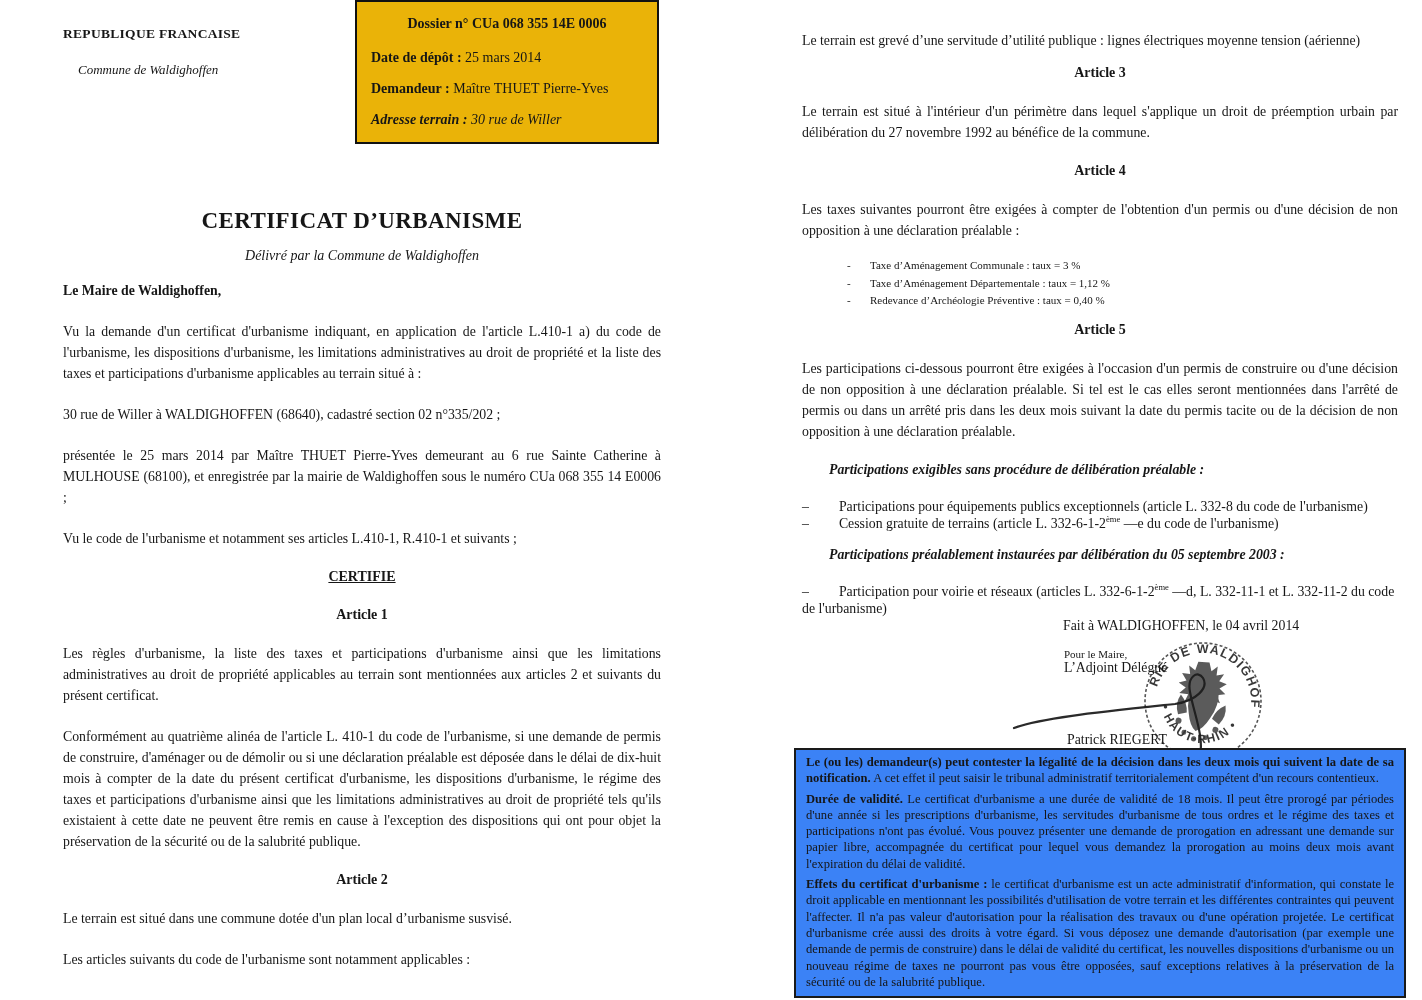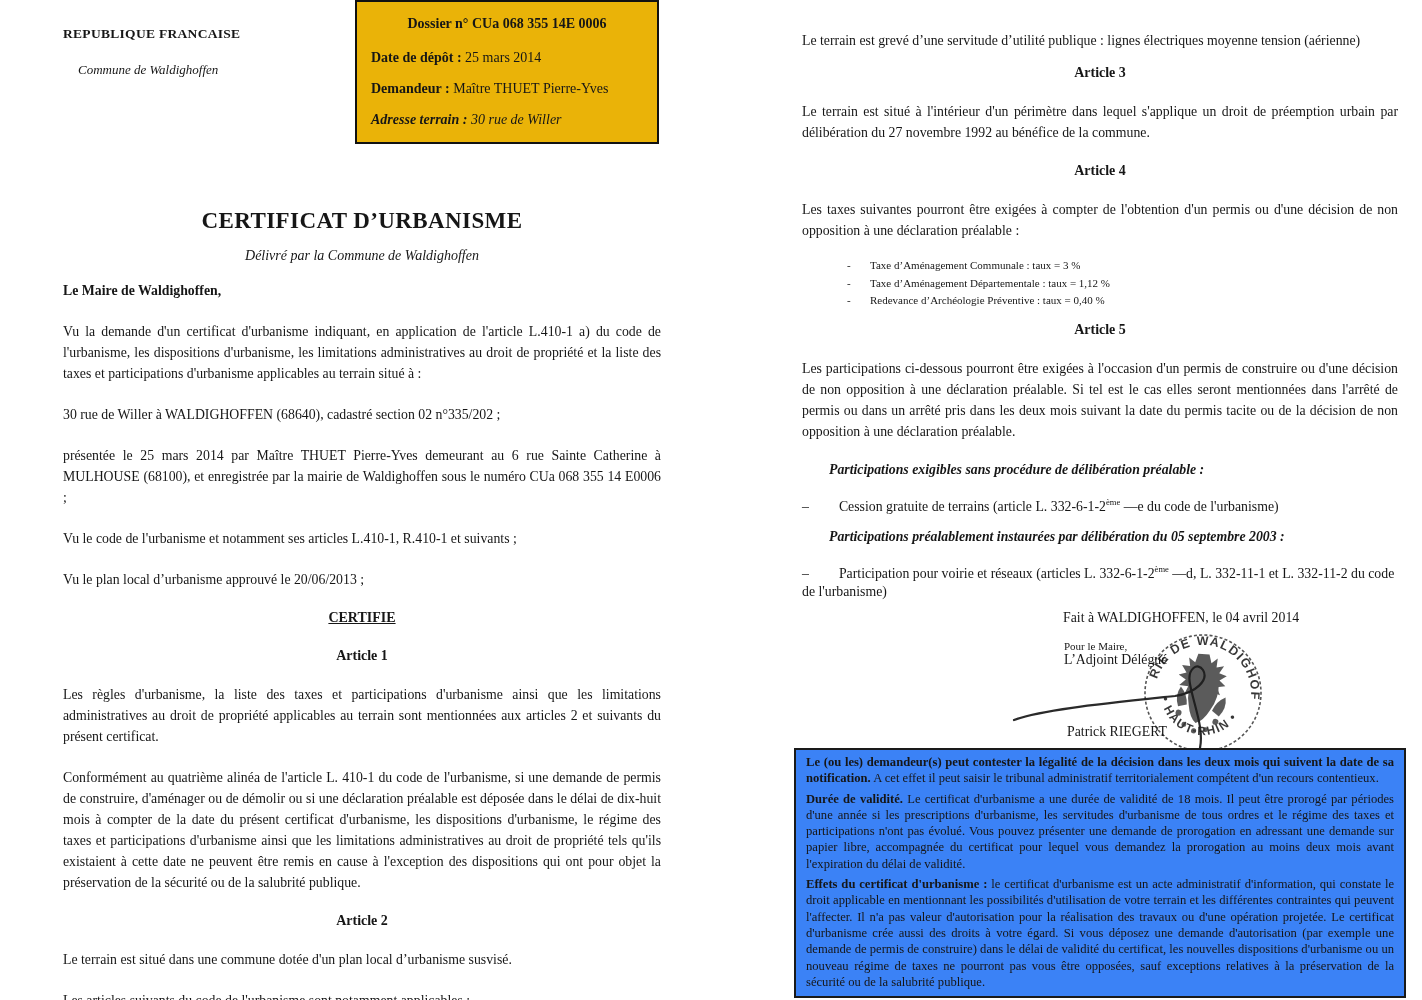--- a/index.html
+++ b/index.html
@@ -33,21 +33,21 @@
   .doc-subtitle{font-size:14px;font-style:italic;text-align:center;margin:14px 0 16px 0;}
   
   .tax-list{padding-left:45px;margin:0 0 12px 0;}
   .tax-item{font-size:11px;line-height:17.5px;margin:0;}
   .tax-item .marker{display:inline-block;width:23px;}
   .italic-heading{font-size:13.8px;font-weight:bold;font-style:italic;margin:4px 0 20px 27px;}
   .dash-item{font-size:13.8px;line-height:17.5px;margin:0;text-align:left;}
   .dash-item .marker{margin-right:22px;}
   .dash-item.gap-after{margin-bottom:14px;}
   
-  .sig-block{position:relative;height:178px;margin-top:10px;}
+  .sig-block{position:relative;height:178px;}
   .fait{font-size:13.8px;margin-left:261px;}
   .pour{font-size:11px;margin-left:262px;margin-top:14px;}
   .adjoint{font-size:13.8px;margin-left:262px;}
   .signataire{font-size:13.8px;margin-left:265px;margin-top:56px;}
   .signature-svg{position:absolute;left:208px;top:38px;}
   .stamp{position:absolute;left:330px;top:12px;transform:rotate(14deg);opacity:0.88;}
   
   .notice-box{
     position:absolute;left:-8px;top:748px;width:588px;
     border:2px solid #1a1a1a;padding:4px 10px 6px 10px;background:#3b82f6;
@@ -74,21 +74,20 @@
 
   <div class="doc-title">CERTIFICAT D’URBANISME</div>
   <div class="doc-subtitle">Délivré par la Commune de Waldighoffen</div>
 
   <div class="line bold">Le Maire de Waldighoffen,</div>
 
   <p class="para">Vu la demande d'un certificat d'urbanisme indiquant, en application de l'article L.410-1 a) du code de l'urbanisme, les dispositions d'urbanisme, les limitations administratives au droit de propriété et la liste des taxes et participations d'urbanisme applicables au terrain situé à :</p>
   <p class="line">30 rue de Willer à WALDIGHOFFEN (68640), cadastré section 02 n°335/202 ;</p>
   <p class="para">présentée le 25 mars 2014 par Maître THUET Pierre-Yves demeurant au 6 rue Sainte Catherine à MULHOUSE (68100), et enregistrée par la mairie de Waldighoffen sous le numéro CUa 068 355 14 E0006 ;</p>
   <p class="line">Vu le code de l'urbanisme et notamment ses articles L.410-1, R.410-1 et suivants ;</p>
-  <p class="line">Vu le plan local d’urbanisme approuvé le 20/06/2013 ;</p>
 
   <div class="certifie">CERTIFIE</div>
   <div class="article-heading">Article 1</div>
 
   <p class="para">Les règles d'urbanisme, la liste des taxes et participations d'urbanisme ainsi que les limitations administratives au droit de propriété applicables au terrain sont mentionnées aux articles 2 et suivants du présent certificat.</p>
   <p class="para">Conformément au quatrième alinéa de l'article L. 410-1 du code de l'urbanisme, si une demande de permis de construire, d'aménager ou de démolir ou si une déclaration préalable est déposée dans le délai de dix-huit mois à compter de la date du présent certificat d'urbanisme, les dispositions d'urbanisme, le régime des taxes et participations d'urbanisme ainsi que les limitations administratives au droit de propriété tels qu'ils existaient à cette date ne peuvent être remis en cause à l'exception des dispositions qui ont pour objet la préservation de la sécurité ou de la salubrité publique.</p>
 
   <div class="article-heading">Article 2</div>
   <p class="line">Le terrain est situé dans une commune dotée d'un plan local d’urbanisme susvisé.</p>
   <p class="line">Les articles suivants du code de l'urbanisme sont notamment applicables :</p>
@@ -110,20 +109,23 @@
     <div class="tax-item"><span class="marker">-</span><span>Taxe d’Aménagement Communale : taux = 3 %</span></div>
     <div class="tax-item"><span class="marker">-</span><span>Taxe d’Aménagement Départementale : taux = 1,12 %</span></div>
     <div class="tax-item"><span class="marker">-</span><span>Redevance d’Archéologie Préventive : taux = 0,40 %</span></div>
   </div>
 
   <div class="article-heading">Article 5</div>
   <p class="para">Les participations ci-dessous pourront être exigées à l'occasion d'un permis de construire ou d'une décision de non opposition à une déclaration préalable. Si tel est le cas elles seront mentionnées dans l'arrêté de permis ou dans un arrêté pris dans les deux mois suivant la date du permis tacite ou de la décision de non opposition à une déclaration préalable.</p>
 
   <div class="italic-heading">Participations exigibles sans procédure de délibération préalable :</div>
 
+  <div class="dash-item">
+    <span class="marker">–</span><span style="padding-left:8px;">Participations pour équipements publics exceptionnels (article L. 332-8 du code de l'urbanisme)</span>
+  </div>
   <div class="dash-item gap-after">
     <span class="marker">–</span><span style="padding-left:8px;">Cession gratuite de terrains (article L. 332-6-1-2</span><sup>ème</sup><span> —e du code de l'urbanisme)</span>
   </div>
 
   <div class="italic-heading">Participations préalablement instaurées par délibération du 05 septembre 2003 :</div>
 
   <div class="dash-item">
     <span class="marker">–</span><span style="padding-left:8px;">Participation pour voirie et réseaux (articles L. 332-6-1-2</span><sup>ème</sup><span> —d, L. 332-11-1 et L. 332-11-2 du code de l'urbanisme)</span>
   </div>
 

